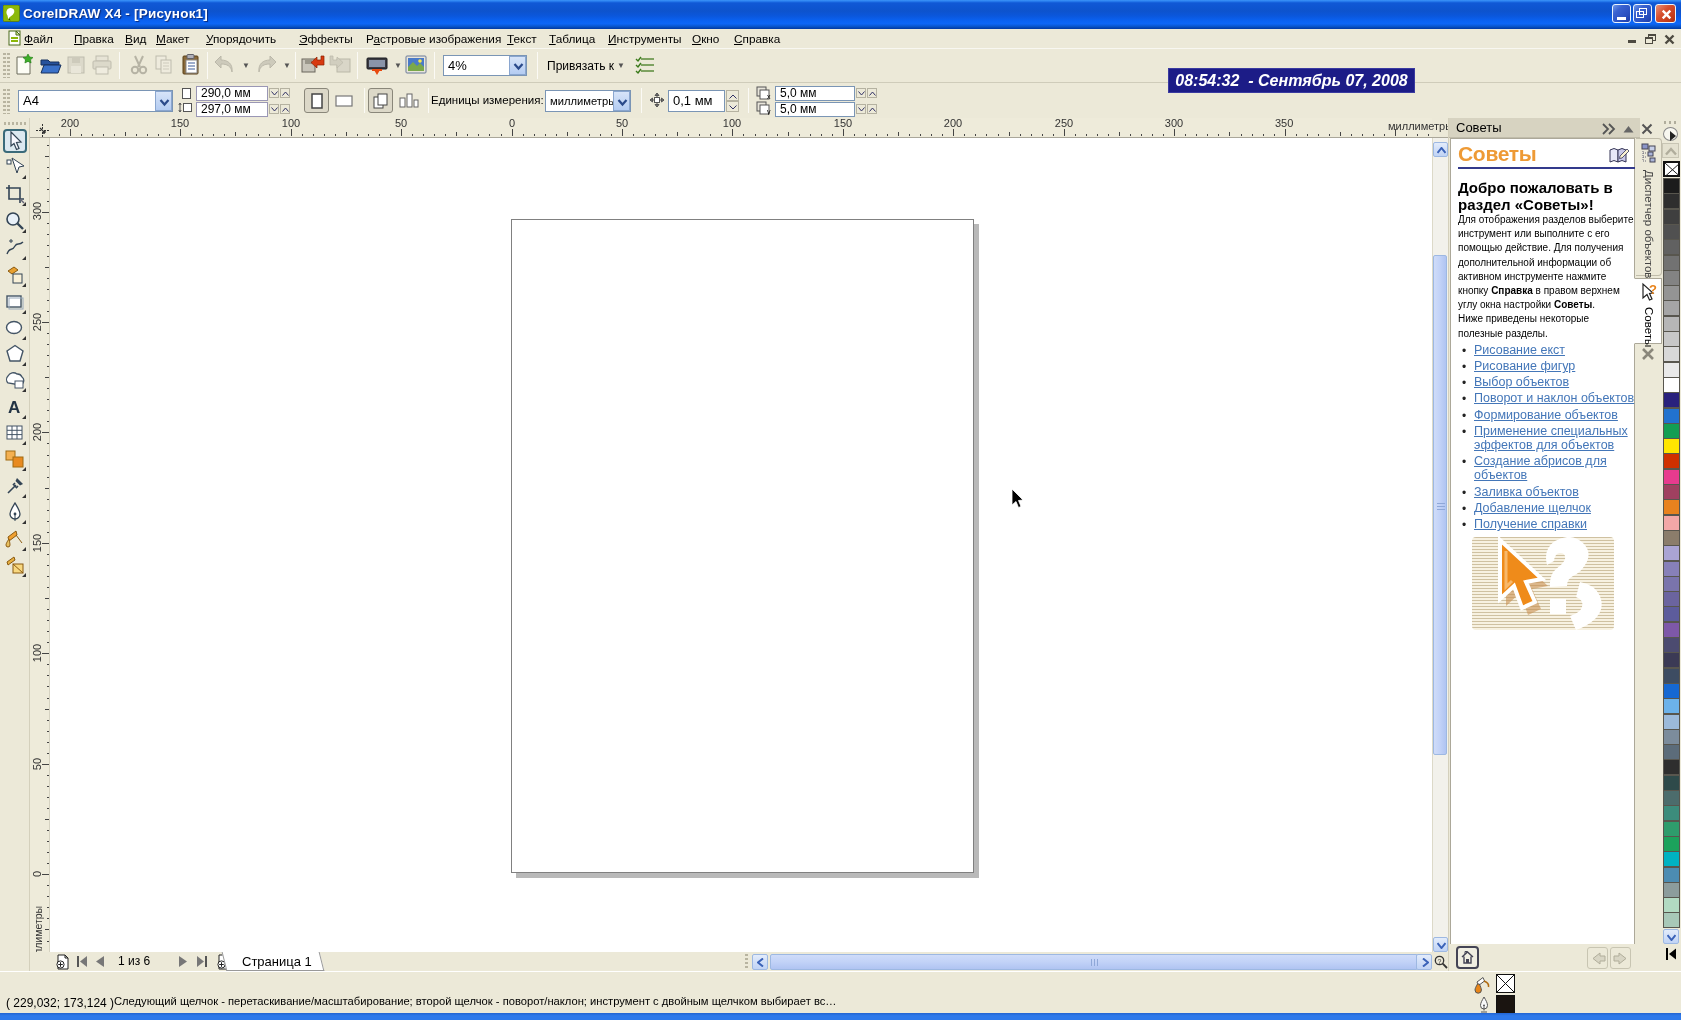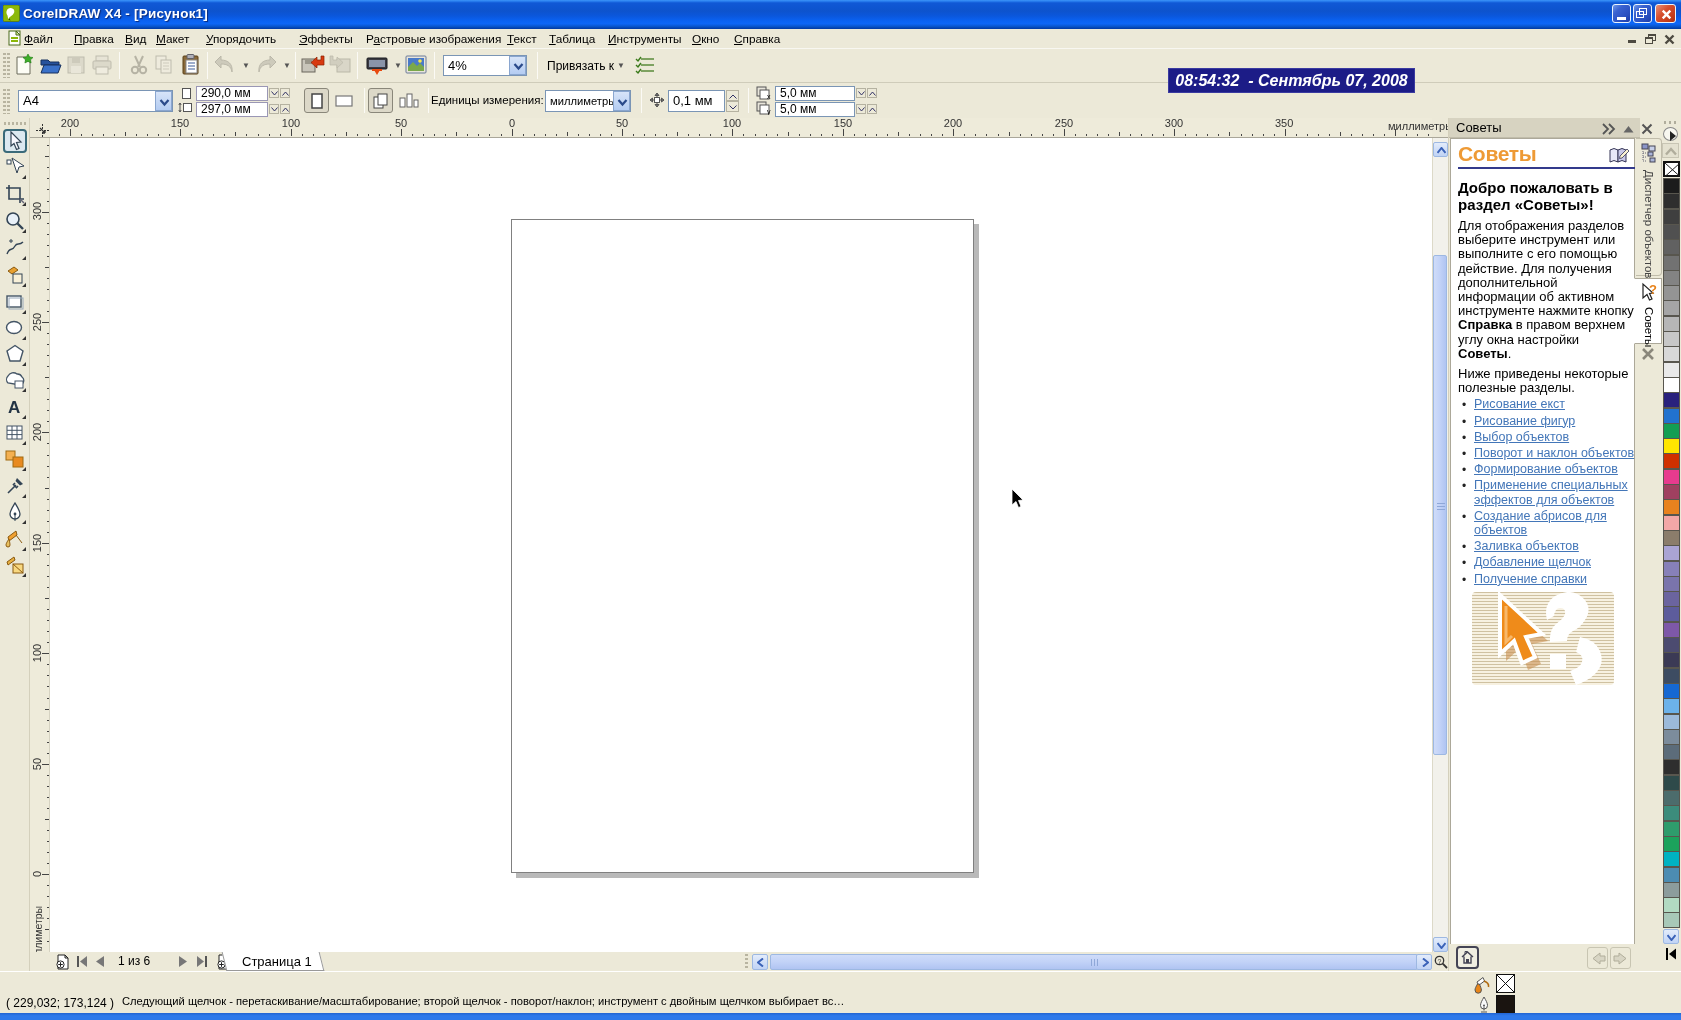--- a/index.html
+++ b/index.html
@@ -64,21 +64,21 @@
 #pagetab { position:absolute; left:224px; top:952px; width:98px; height:19px; background:#fff;
   border-left:1px solid #999; border-right:1px solid #999; border-bottom:1px solid #999;
   transform:skewX(14deg); }
 #pagetabtext { position:absolute; left:242px; top:954px; font-size:13px; }
 
 #docker { left:1448px; top:118px; width:214px; height:853px; background:#ece9d8; border-left:1px solid #d4d0bc; }
 #dcontent { position:absolute; left:1450px; top:138px; width:185px; height:824px; background:#fff; border:1px solid #aca899; }
 #tips { position:absolute; left:1458px; top:142px; width:178px; }
 .tiporange { color:#ee9a35; font-size:21px; font-weight:bold; letter-spacing:-0.3px; }
 .tiphead { font-size:15px; font-weight:bold; line-height:17px; margin-top:10px; }
-.tipbody { font-size:13px; line-height:14.2px; margin-top:6px; }
+.tipbody { font-size:10px; line-height:14.2px; }
 .links { margin-top:0px; }
 .lrow { position:relative; padding-left:16px; margin-top:2px; font-size:12.5px; line-height:14.2px; }
 .lrow:before { content:"\2022"; position:absolute; left:4px; top:1px; color:#222; font-size:12px; line-height:14px; }
 .lrow a { color:#4376b8; font-size:12.5px; line-height:14.2px; text-decoration:underline; }
 #dbottom { position:absolute; left:1450px; top:944px; width:185px; height:27px; background:#ece9d8; }
 
 #tabstrip { position:absolute; left:1635px; top:138px; width:27px; height:833px; background:#ece9d8; }
 .vtabtext { position:absolute; font-size:11.5px; color:#444; writing-mode:vertical-rl; }
 
 #palette { left:1662px; top:118px; width:19px; height:860px; background:#ece9d8; }
@@ -922,21 +922,21 @@
     <svg style="left:3px;top:4px" width="9" height="7" viewBox="0 0 9 7">
       <path d="M0.5 1 L4.5 6 L8.5 1" stroke="#3a62b8" stroke-width="2" fill="none"></path>
     </svg>
   </div>
 <svg class="icon" style="left:1665px;top:948px" width="12" height="12" viewBox="0 0 12 12">
     <path d="M2 0 v12" stroke="#000" stroke-width="2"></path>
     <path d="M11 0.5 v11 L4 6 Z" fill="#000"></path>
   </svg>
 <div class="abs" id="statusbar"></div>
 <div class="abs" style="left:6px;top:996px;font-size:12px">( 229,032; 173,124 )</div>
-<div class="abs" style="left:122px;top:995px;font-size:11.2px">Следующий щелчок - перетаскивание/масштабирование; второй щелчок - поворот/наклон; инструмент с двойным щелчком выбирает вс…</div>
+<div class="abs" style="left:114px;top:995px;font-size:11.2px">Следующий щелчок - перетаскивание/масштабирование; второй щелчок - поворот/наклон; инструмент с двойным щелчком выбирает вс…</div>
 <svg class="icon" style="left:1474px;top:976px" width="20" height="18" viewBox="0 0 20 18">
 <path d="M3 6 l6 -4.5 1.5 3.5 -6 4.5 z" fill="#fff" stroke="#555"></path>
 <path d="M3.5 8 c-1.5 2.5 -2.5 4.5 -2.5 6 a3.2 3.2 0 0 0 6.4 0 c0 -1.5 -1 -3.5 -2 -6 z" fill="#e8861a" stroke="#555"></path>
 <path d="M10 5 c3 1 5 3 4.5 6" stroke="#b06a10" stroke-width="1.6" fill="none"></path>
   </svg>
 <div class="abs" style="left:1496px;top:974px;width:19px;height:19px;background:#fff;border:1px solid #111">
     <svg width="17" height="17" viewBox="0 0 17 17" style="position:absolute">
       <path d="M0 0 L17 17 M17 0 L0 17" stroke="#111"></path>
     </svg>
   </div>

